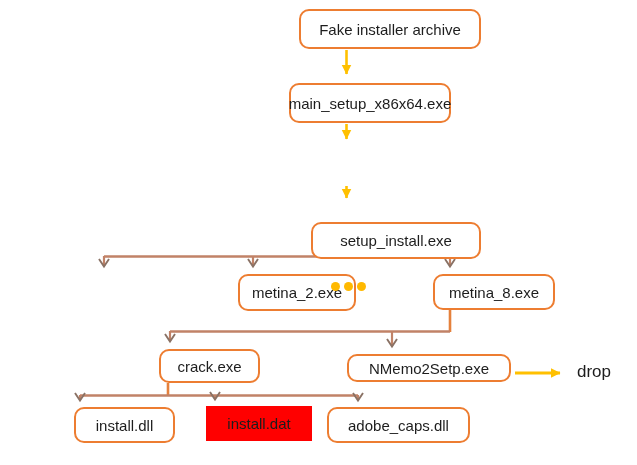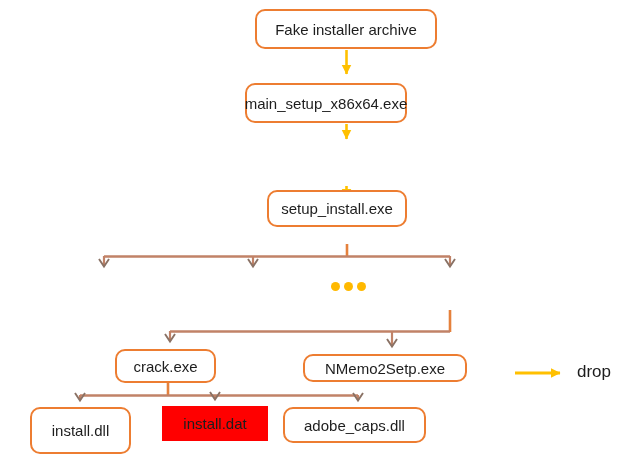--- a/index.html
+++ b/index.html
@@ -5,21 +5,21 @@
   html,body{margin:0;padding:0;background:#fff;}
   .stage{
     position:relative;width:637px;height:465px;background:#ffffff;overflow:hidden;
     font-family:"Liberation Sans",sans-serif;color:#1d1d1d;
   }
   .connectors{position:absolute;left:0;top:0;width:637px;height:465px;}
   .node{
     position:absolute;box-sizing:border-box;background:#ffffff;
     border:2.4px solid #ED7D31;border-radius:10px;
     display:flex;align-items:center;justify-content:center;
-    font-size:15px;line-height:1;white-space:nowrap;color:#1d1d1d;
+    font-size:15px;line-height:1;white-space:nowrap;color:#1d1d1d;margin-left:44px;
   }
   .node--red{background:#FF0000;border:none;border-radius:0;}
   .dots{position:absolute;left:331px;top:282px;display:flex;gap:4px;}
   .dot{width:9px;height:9px;border-radius:50%;background:#FFB900;}
   .legend-label{position:absolute;left:577px;top:362px;font-size:17px;color:#1d1d1d;}
 </style>
 </head>
 <body>
 
 <div class="stage">
@@ -56,36 +56,38 @@
     <path d="M358,395 L358,400" stroke="#C18267" stroke-width="2.2" fill="none" marker-end="url(#vhead)"></path>
 
     <path d="M515,373 L560,373" stroke="#FFC000" stroke-width="2.8" fill="none" marker-end="url(#yhead)"></path>
   </svg>
 
   <div class="node" style="left:255px;top:9px;width:182px;height:40px">Fake installer archive</div>
 
   <div class="node" style="left:245px;top:83px;width:162px;height:40px">main_setup_x86x64.exe</div>
 
 
-  <div class="node" style="left:267px;top:190px;width:140px;height:37px">setup_install.exe</div>
+  <div class="node" style="left:267px;top:222px;width:170px;height:37px">setup_install.exe</div>
 
 
+  <div class="node" style="left:194px;top:274px;width:118px;height:37px">metina_2.exe</div>
 
   <div class="dots">
     <span class="dot"></span>
     <span class="dot"></span>
     <span class="dot"></span>
   </div>
 
+  <div class="node" style="left:389px;top:274px;width:122px;height:36px">metina_8.exe</div>
 
   <div class="node" style="left:115px;top:349px;width:101px;height:34px">crack.exe</div>
 
   <div class="node" style="left:303px;top:354px;width:164px;height:28px">NMemo2Setp.exe</div>
 
-  <div class="node" style="left:30px;top:407px;width:101px;height:47px">install.dll</div>
+  <div class="node" style="left:30px;top:407px;width:101px;height:36px">install.dll</div>
 
   <div class="node node--red" style="left:162px;top:406px;width:106px;height:35px">install.dat</div>
 
   <div class="node" style="left:283px;top:407px;width:143px;height:36px">adobe_caps.dll</div>
 
   <div class="legend-label">drop</div>
 
 </div>
 
 </body></html>

